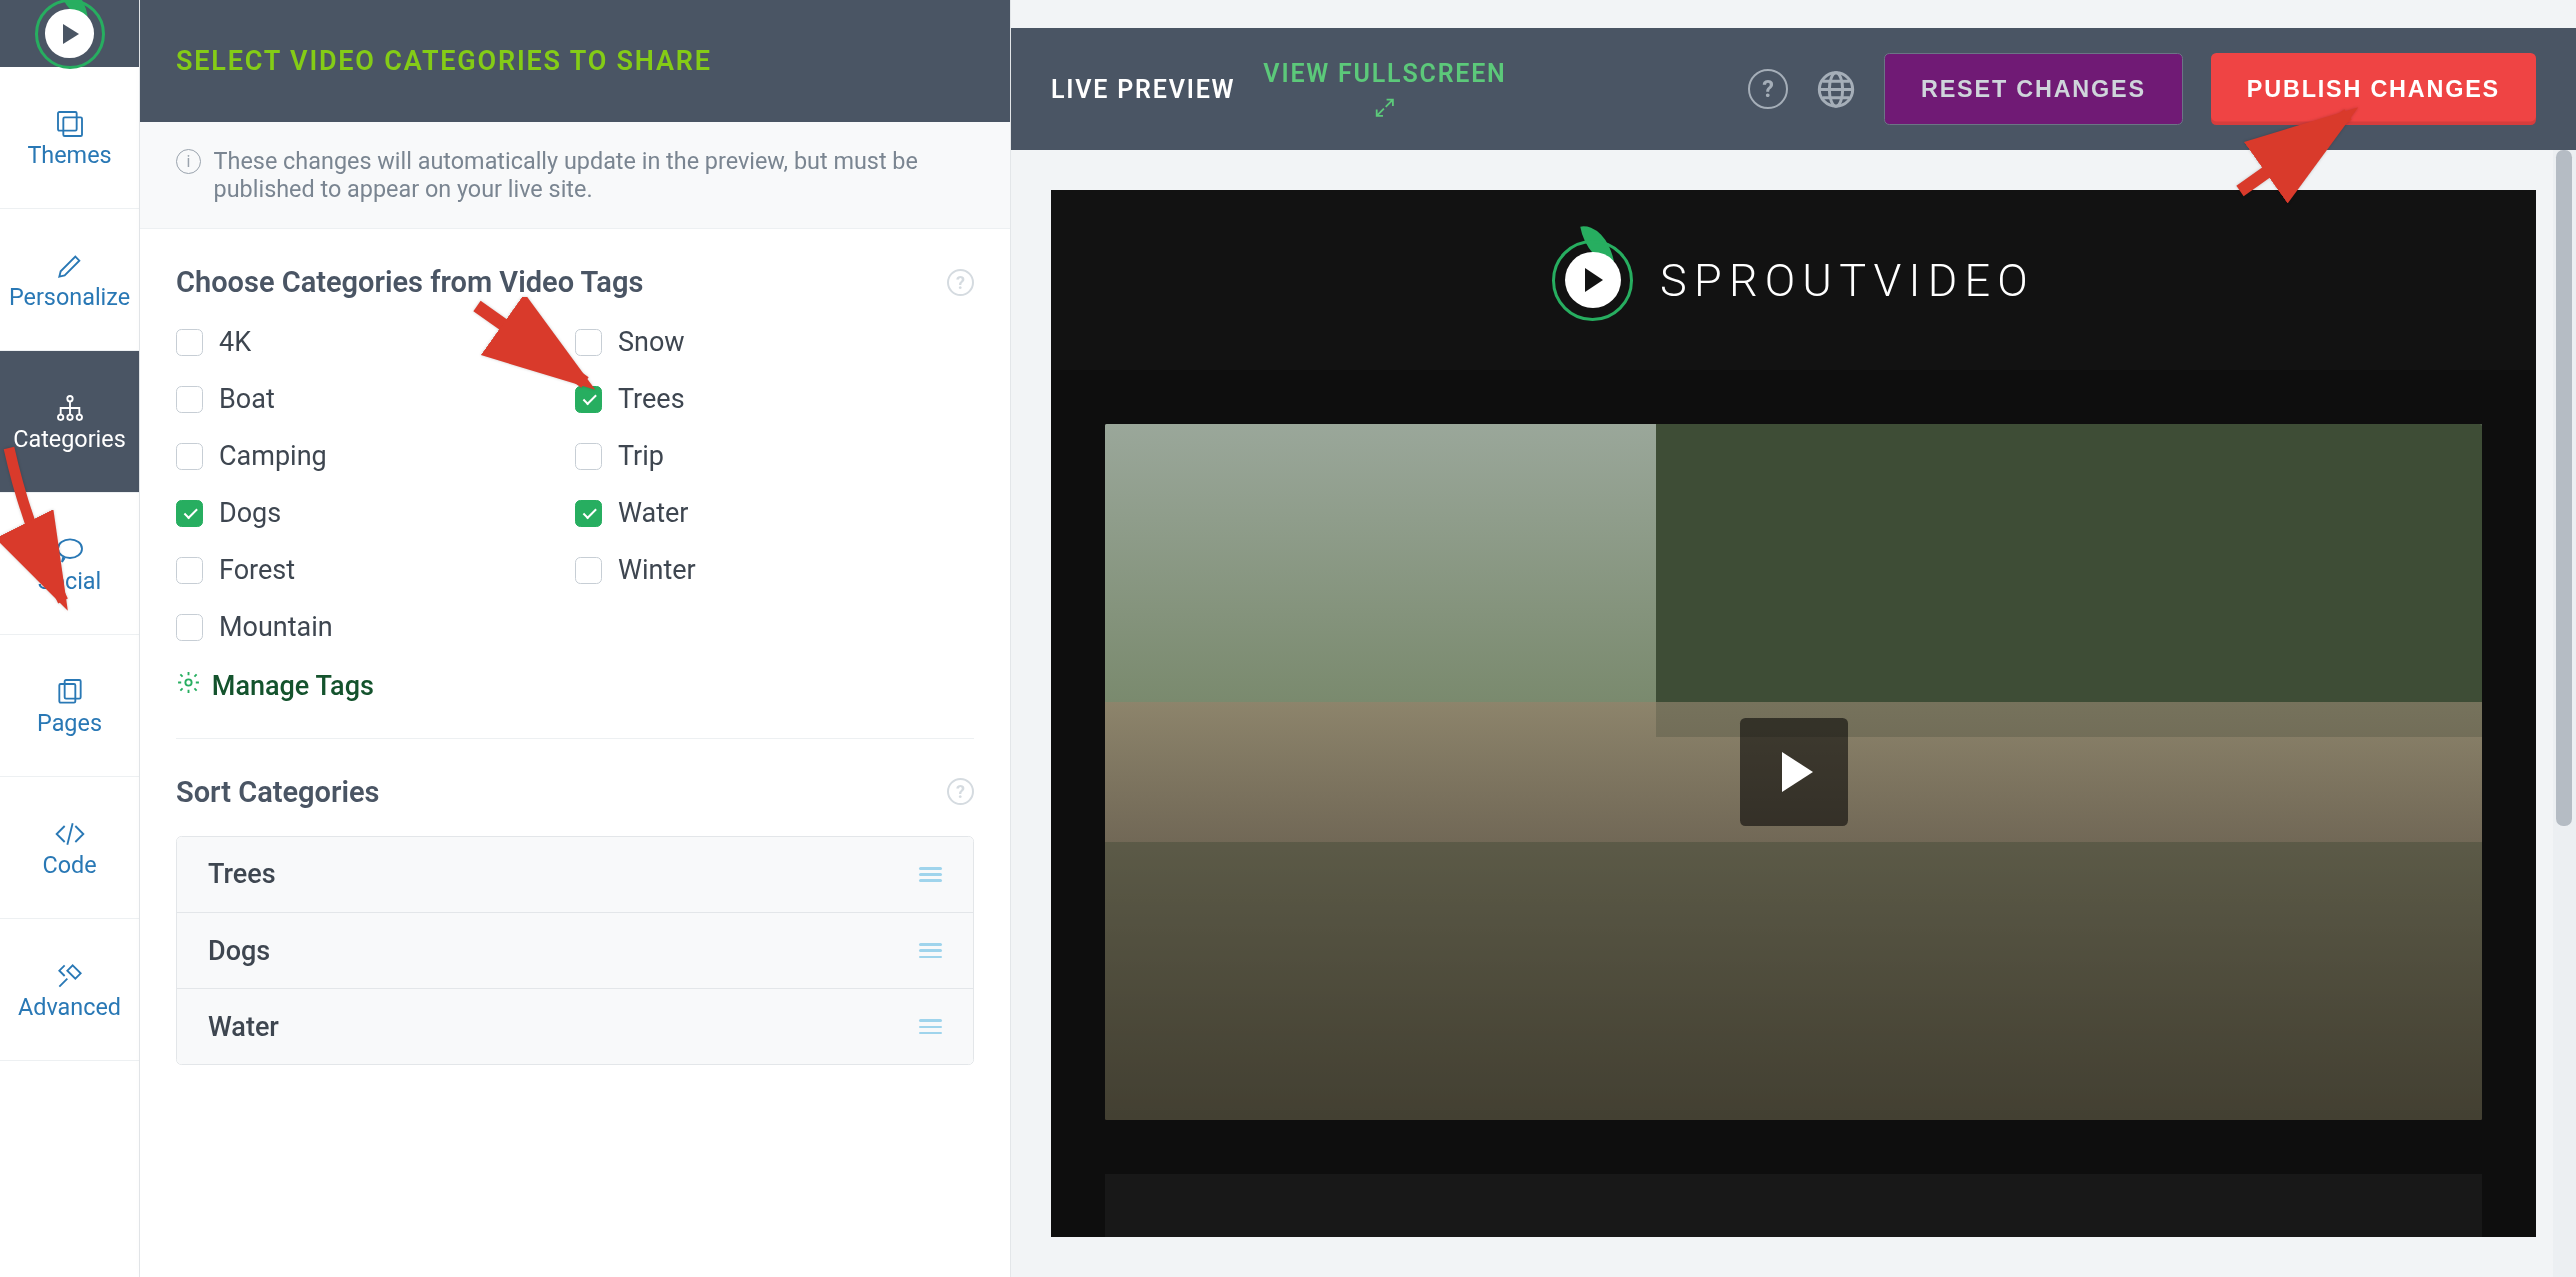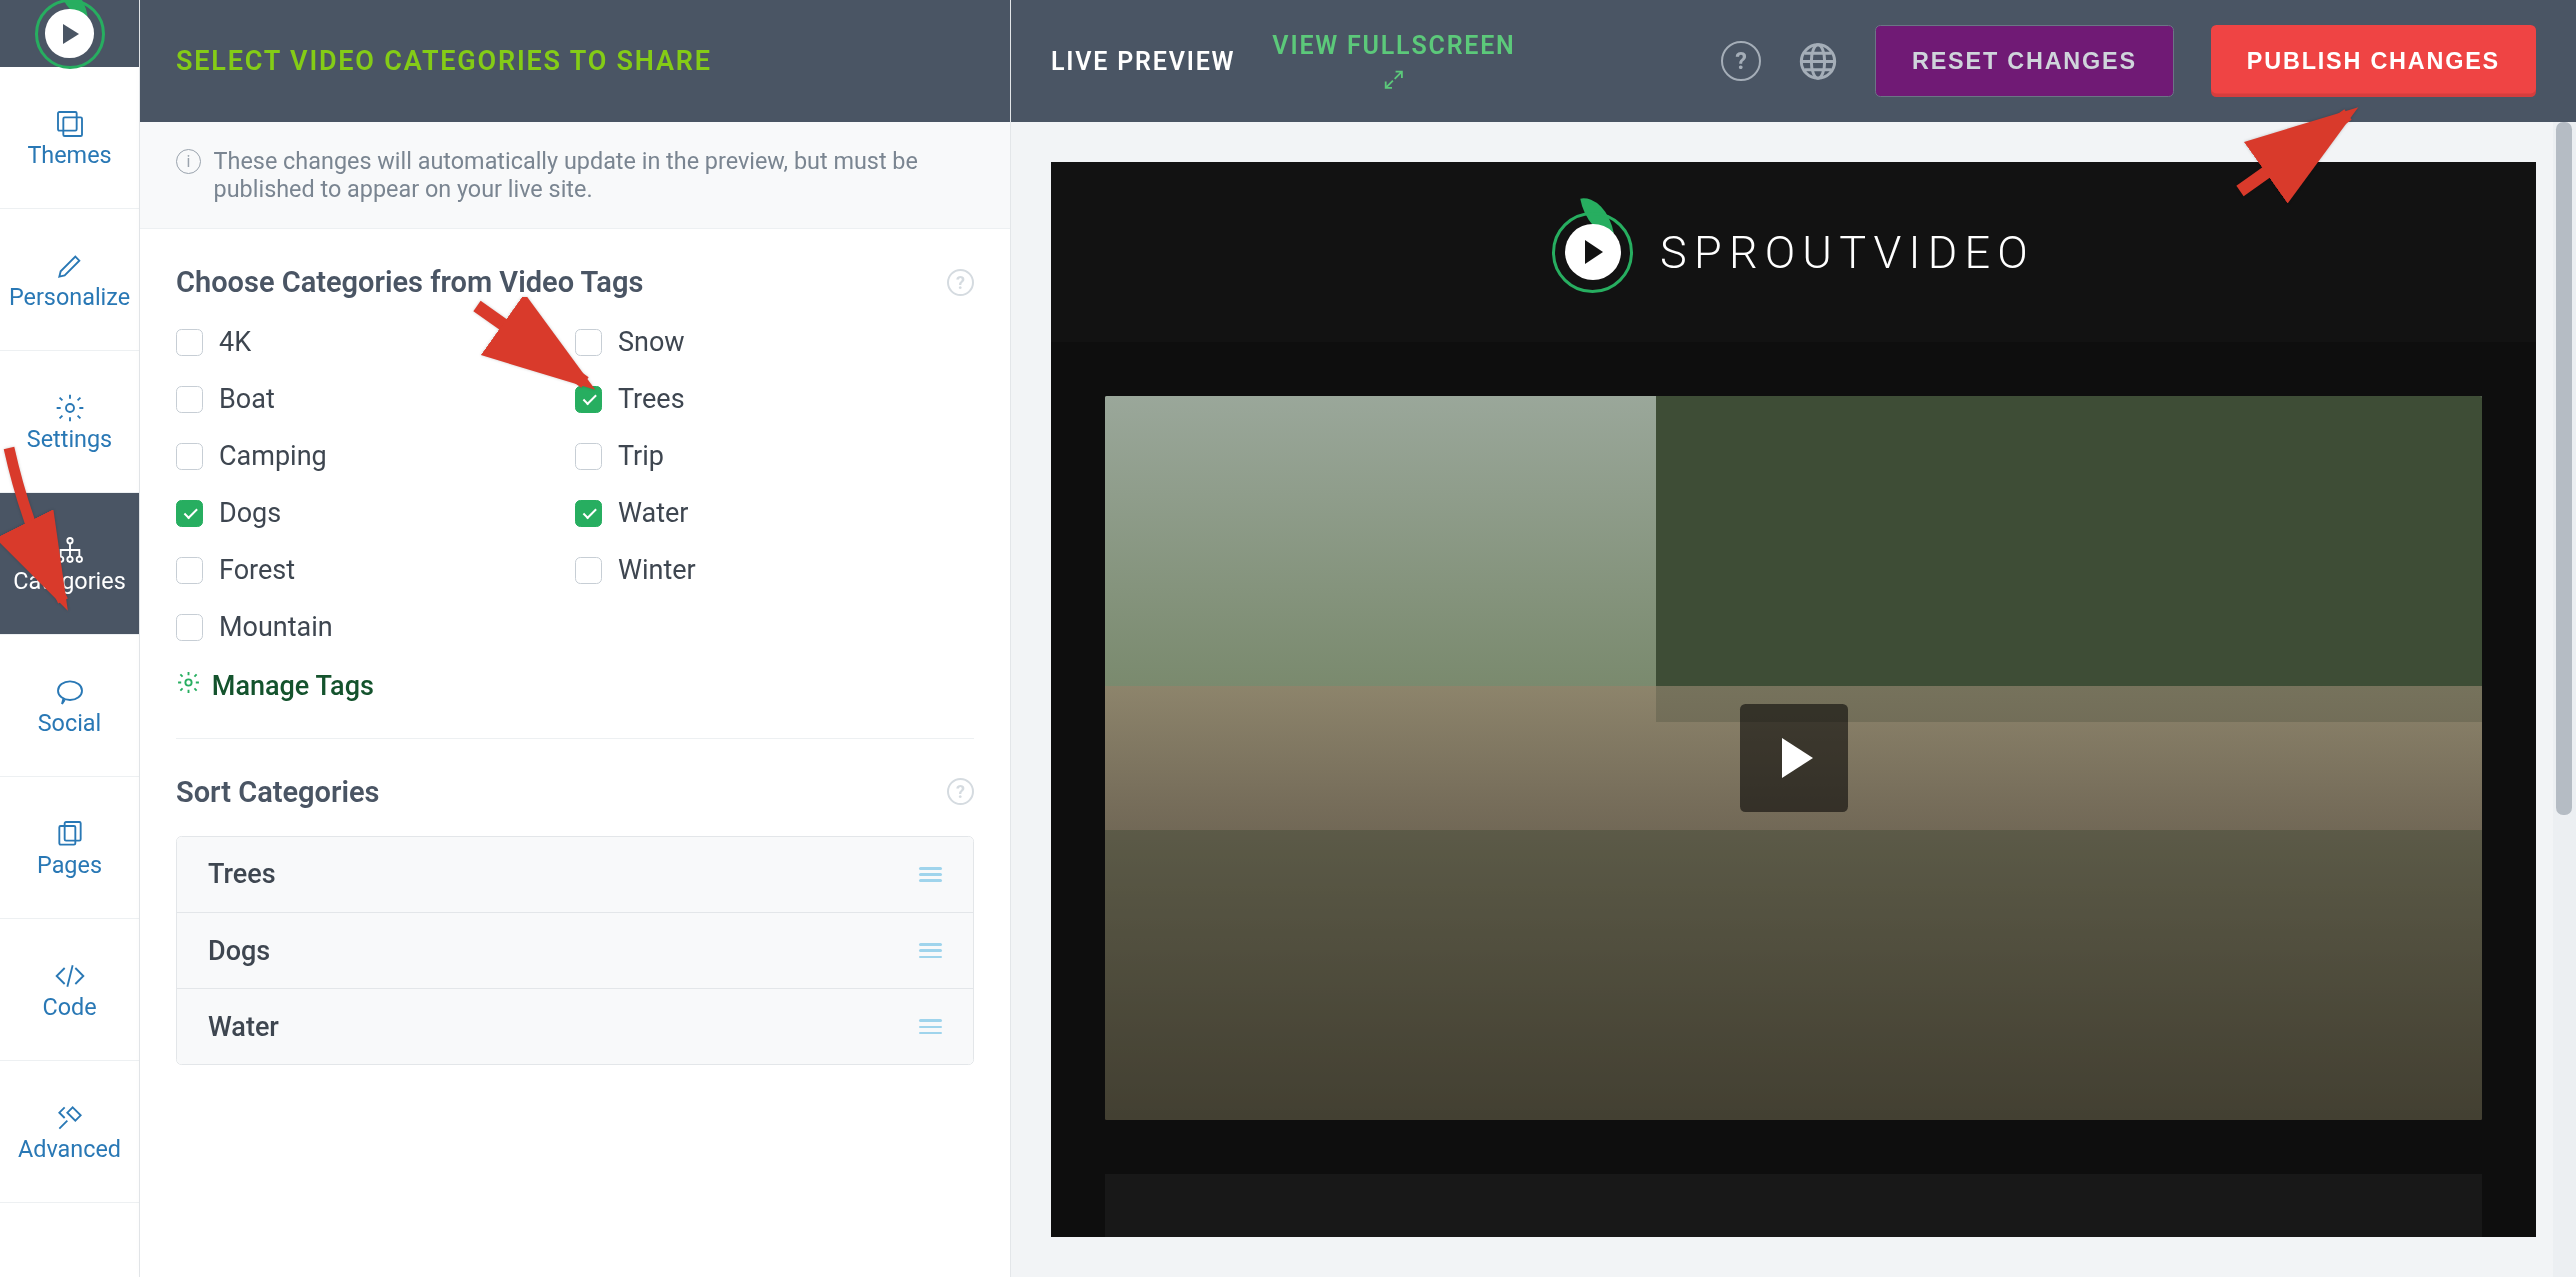--- a/index.html
+++ b/index.html
@@ -42,21 +42,21 @@
   .divider { height: 0.9px; background: #edf0f2; margin: 0 36px; }
 
   .sort-list { display: flex; flex-direction: column; border: 0.9px solid #e3e6e9; border-radius: 5.4px; overflow: hidden; }
   .sort-item { display: flex; justify-content: space-between; align-items: center; padding: 21.6px 31px; background: #f8f9fa; border-bottom: 0.9px solid #e3e6e9; color: #3e4650; font-size: 27px; font-weight: 500; cursor: grab; }
   .sort-item:last-child { border-bottom: none; }
   .drag-handle { color: #9fd4ec; display:flex; flex-direction:column; gap:3.6px; }
   .drag-handle span { display:block; width:23.4px; height:2.7px; background:#9fd4ec; border-radius:1.8px; }
 
   
   .preview-wrap { flex: 1; display: flex; flex-direction: column; background: #f2f4f6; }
-  .preview-header { height: 122px; background: #4a5564; display: flex; align-items: center; padding: 0 40px; gap: 37px; flex-shrink: 0; }
+  .preview-header { height: 122px; background: #4a5564; display: flex; align-items: center; padding: 0 40px; gap: 28px; flex-shrink: 0; margin-top: 28px; }
   .lp-label { color: #fff; font-size: 25px; font-weight: 600; letter-spacing: 1.8px; }
   .view-fs { color: #5cc97a; font-size: 25px; font-weight: 600; letter-spacing: 1.8px; cursor: pointer; display: flex; align-items: center; gap: 9px; flex-direction: column; }
   .spacer { flex: 1; }
   .hdr-icon { width: 40px; height: 40px; border: 2.7px solid #a5aeb8; border-radius: 50%; display: flex; align-items: center; justify-content: center; color: #a5aeb8; font-size: 23.4px; font-weight: bold; cursor: pointer; }
   .hdr-icon.globe svg { stroke: #a5aeb8; }
   .btn { height: 72px; padding: 0 36px; border-radius: 5.4px; font-size: 23.4px; font-weight: 600; letter-spacing: 1.8px; display: flex; align-items: center; justify-content: center; cursor: pointer; border: none; }
   .btn-reset { background: #701a75; color: #cfd5db; border:0.9px solid #6b7585; }
   .btn-publish { background: #ef4444; color: #fff; box-shadow: inset 0 -3.6px 0 rgba(0,0,0,0.1); }
 
   .preview-canvas { flex: 1; padding: 40px; display: flex; position: relative; }
@@ -112,29 +112,20 @@
         </span>
       <span class="nav-label">Themes</span>
     </div>
     <div class="nav-item">
       <span class="nav-icon">
           <svg width="32" height="32" viewBox="0 0 24 24">
             <path d="M4 20l4-1 11-11-3-3L5 16l-1 4z"></path>
           </svg>
         </span>
       <span class="nav-label">Personalize</span>
-    </div>
-    <div class="nav-item">
-      <span class="nav-icon">
-          <svg width="32" height="32" viewBox="0 0 24 24">
-            <circle cx="12" cy="12" r="3"></circle>
-            <path d="M12 2v3M12 19v3M4.2 4.2l2.1 2.1M17.7 17.7l2.1 2.1M2 12h3M19 12h3M4.2 19.8l2.1-2.1M17.7 6.3l2.1-2.1"></path>
-          </svg>
-        </span>
-      <span class="nav-label">Settings</span>
     </div>
     <div class="nav-item active">
       <span class="nav-icon">
           <svg width="32" height="32" viewBox="0 0 24 24">
             <circle cx="12" cy="5" r="2"></circle>
             <circle cx="5" cy="19" r="2"></circle>
             <circle cx="12" cy="19" r="2"></circle>
             <circle cx="19" cy="19" r="2"></circle>
             <path d="M12 7v5M12 12H5v5M12 12v5M12 12h7v5"></path>
           </svg>

